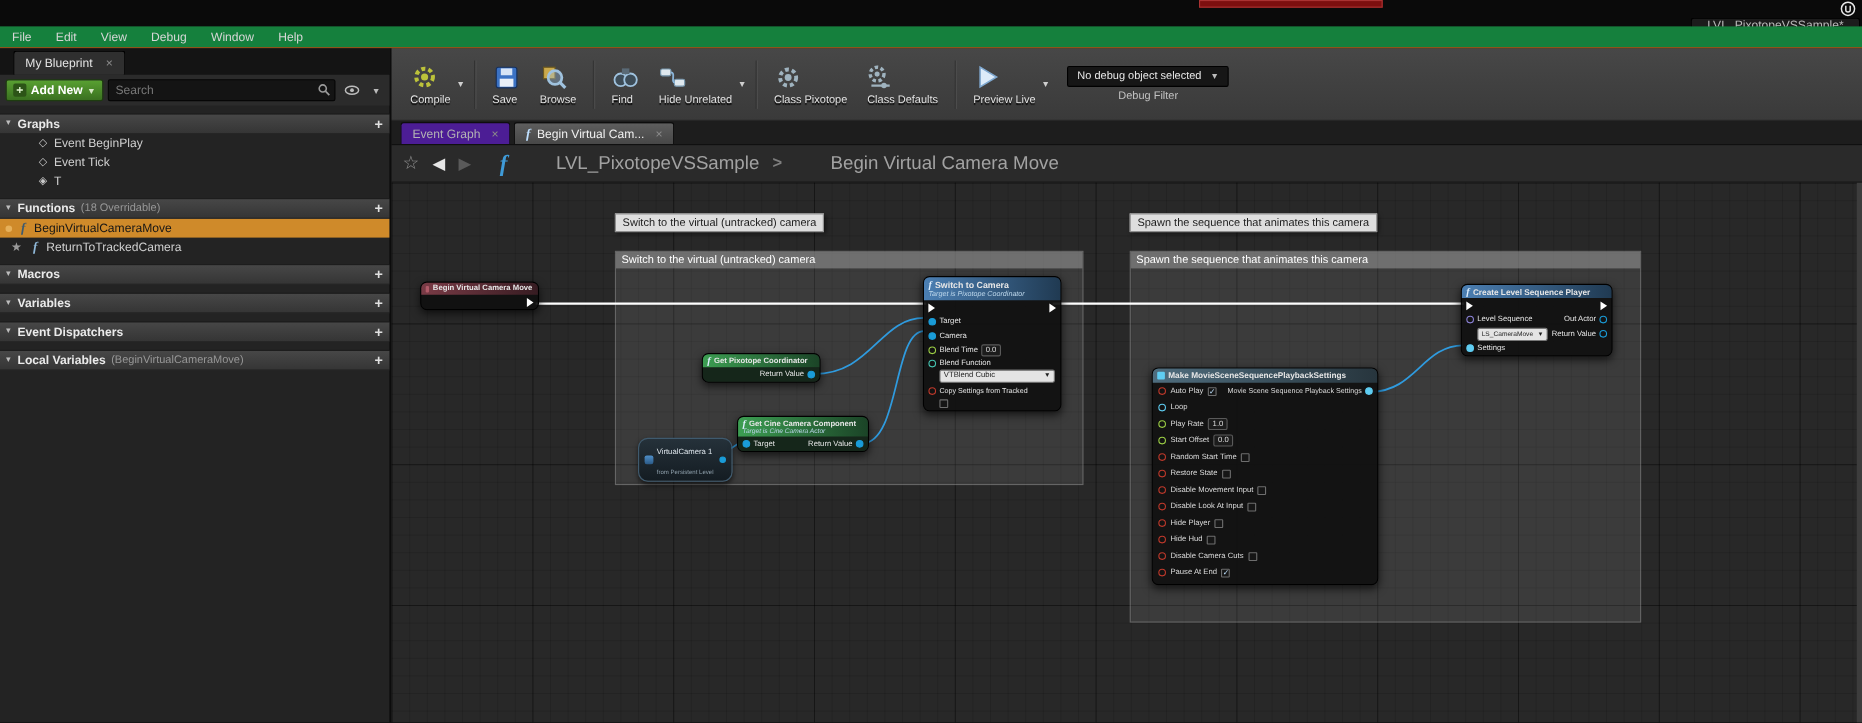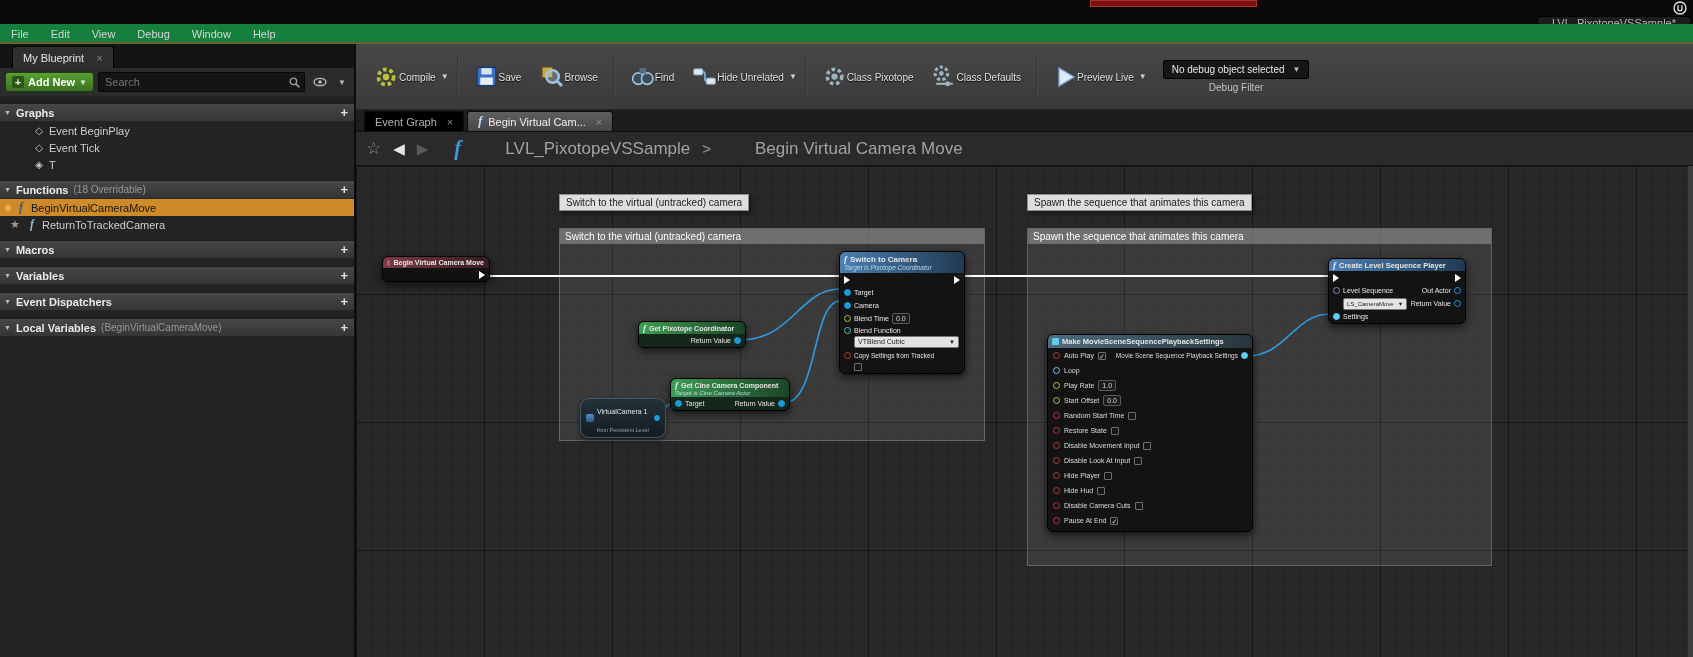--- a/index.html
+++ b/index.html
@@ -50,33 +50,33 @@
   .star-ico { color:#9a9a9a; font-size:11px; }
   .sb-item.selected { background:#cf8a2a; color:#161616; }
   .sb-item.selected .fn-ico { color:#3d5a70; }
   .seldot { width:6px; height:6px; border-radius:50%; background:#e6b05a; margin:0 3px 0 5px; }
 
   
   .content { position:absolute; top:44px; left:356px; right:0; bottom:0; }
 
   
   .toolbar { position:absolute; top:0; left:0; right:0; height:66px; background:linear-gradient(#474747,#3a3a3a); border-bottom:1px solid #262626; display:flex; align-items:center; padding:0 8px; }
-  .tb-btn { display:flex; align-items:center; justify-content:center; padding:0 9px; height:58px; position:relative; }
+  .tb-btn { display:flex; flex-direction:column; align-items:flex-start; justify-content:center; padding:0 9px; height:58px; position:relative; }
   .tb-btn .tbicon { height:28px; display:flex; align-items:center; justify-content:center; }
   .tb-btn .tblabel { font-size:10px; color:#e3e3e3; margin-top:2px; white-space:nowrap; text-shadow:0 1px 1px #000; }
   .tb-caret { font-size:8px; color:#cfcfcf; align-self:center; margin:0 2px 0 -4px; }
   .tb-sep { width:2px; height:44px; background:linear-gradient(90deg,#282828,#565656); margin:0 6px; }
   .debug-area { display:flex; flex-direction:column; align-items:center; margin-left:14px; gap:3px; }
   .debug-dd { background:#161616; border:1px solid #000; border-radius:2px; color:#e8e8e8; font-size:10px; padding:3px 8px; display:flex; gap:8px; align-items:center; white-space:nowrap; }
   .debug-dd .dd-caret { font-size:8px; color:#bbb; }
   .debug-filter { font-size:10px; color:#c2c2c2; }
 
   
   .doc-tabs { position:absolute; top:66px; left:0; right:0; height:22px; background:#1d1d1d; display:flex; align-items:flex-end; padding-left:8px; border-bottom:1px solid #101010; }
-  .doc-tab { height:20px; display:flex; align-items:center; gap:6px; padding:0 10px; font-size:11px; color:#b3b3b3; background:#000000; border:1px solid #0d0d0d; border-bottom:none; border-radius:3px 3px 0 0; margin-right:3px; white-space:nowrap; }
+  .doc-tab { height:20px; display:flex; align-items:center; gap:6px; padding:0 10px; font-size:11px; color:#b3b3b3; background:#4c1d95; border:1px solid #0d0d0d; border-bottom:none; border-radius:3px 3px 0 0; margin-right:3px; white-space:nowrap; }
   .doc-tab.active { background:linear-gradient(#5e5e5e,#474747); color:#f0f0f0; }
   .doc-fn { font-family:"Liberation Serif","DejaVu Serif",serif; font-style:italic; font-weight:bold; color:#bfe0ff; font-size:12px; }
 
   
   .breadcrumb { position:absolute; top:88px; left:0; right:0; height:34px; background:#2a2a2a; border-bottom:1px solid #171717; display:flex; align-items:center; padding:0 10px; gap:12px; }
   .bc-star { color:#8f8f8f; font-size:17px; }
   .bc-back { color:#e6e6e6; font-size:15px; }
   .bc-fwd { color:#5a5a5a; font-size:15px; }
   .bc-fn { font-family:"Liberation Serif","DejaVu Serif",serif; font-style:italic; font-weight:bold; color:#3f9bd8; font-size:21px; margin-left:14px; }
   .bc-txt { font-size:17px; color:#a2a2a2;margin-left:32px; }

